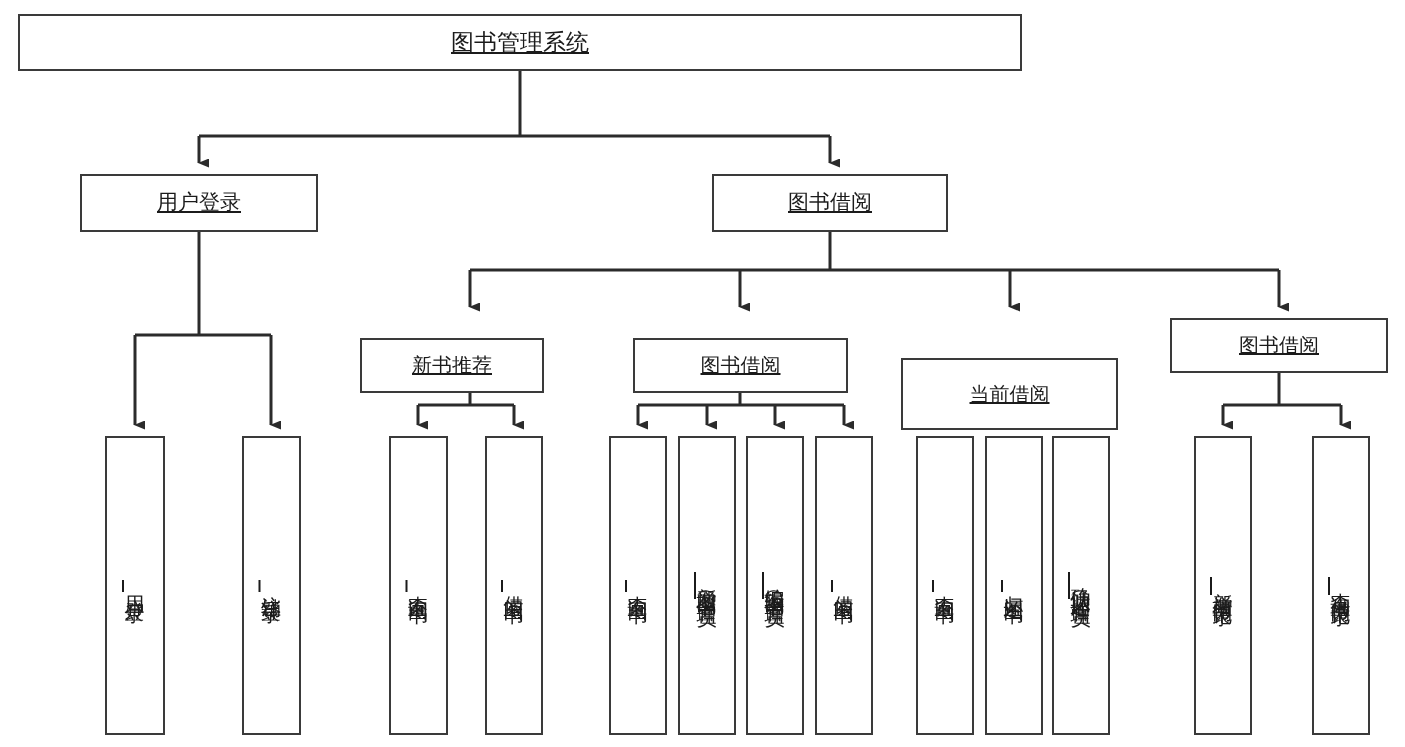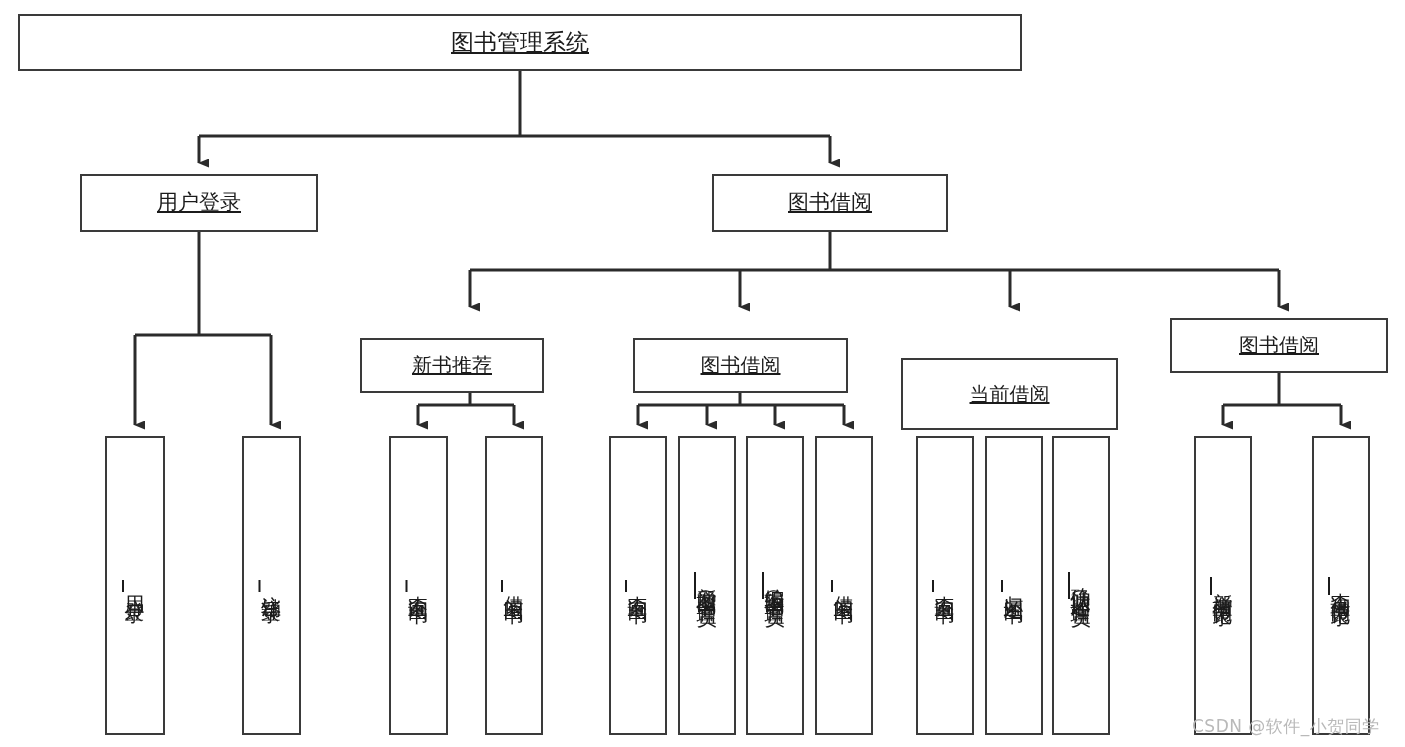--- a/index.html
+++ b/index.html
@@ -174,15 +174,14 @@
         <span class="node-label">确认归还（管理员）</span>
       </div>
       <div class="node level-3 vertical" style="left: 1194px; top: 436px; width: 58px; height: 299px;">
         <span class="node-label">新增借阅记录</span>
       </div>
       <div class="node level-3 vertical" style="left: 1312px; top: 436px; width: 58px; height: 299px;">
         <span class="node-label">查询借阅记录</span>
       </div>
     </div>
 
-  <div class="watermark" style="left: 1192px; top: 715px; color: rgb(185, 185, 185);">CSDN @软件_小贺同学</div>
 
 </div>
 
 </body></html>

